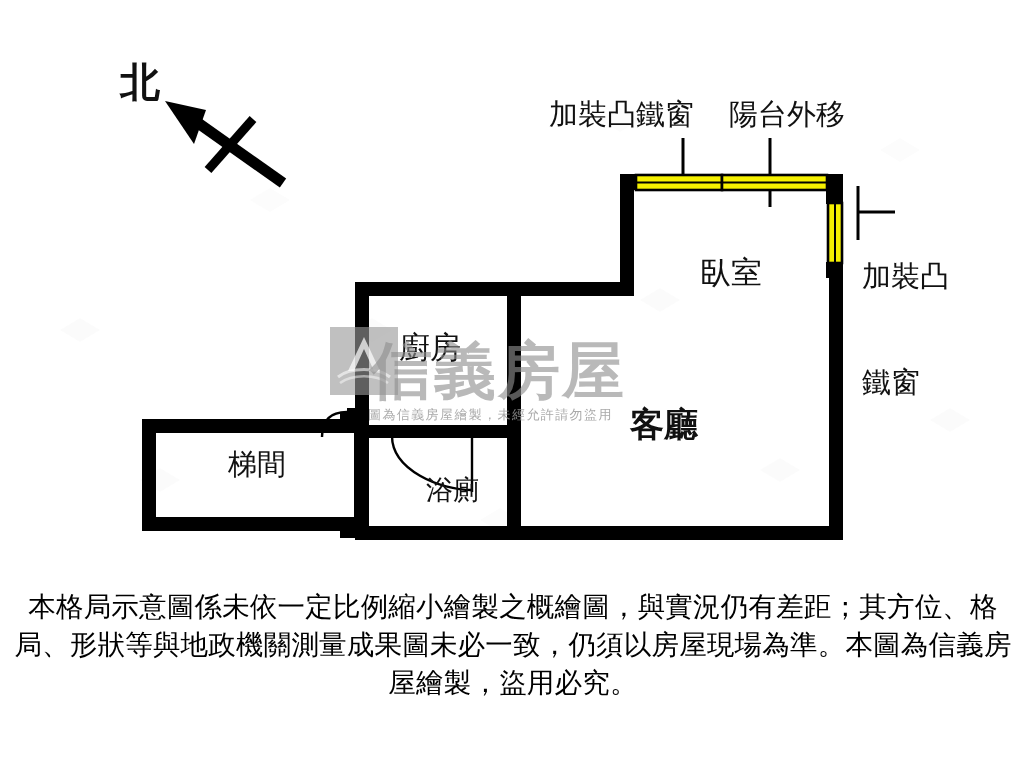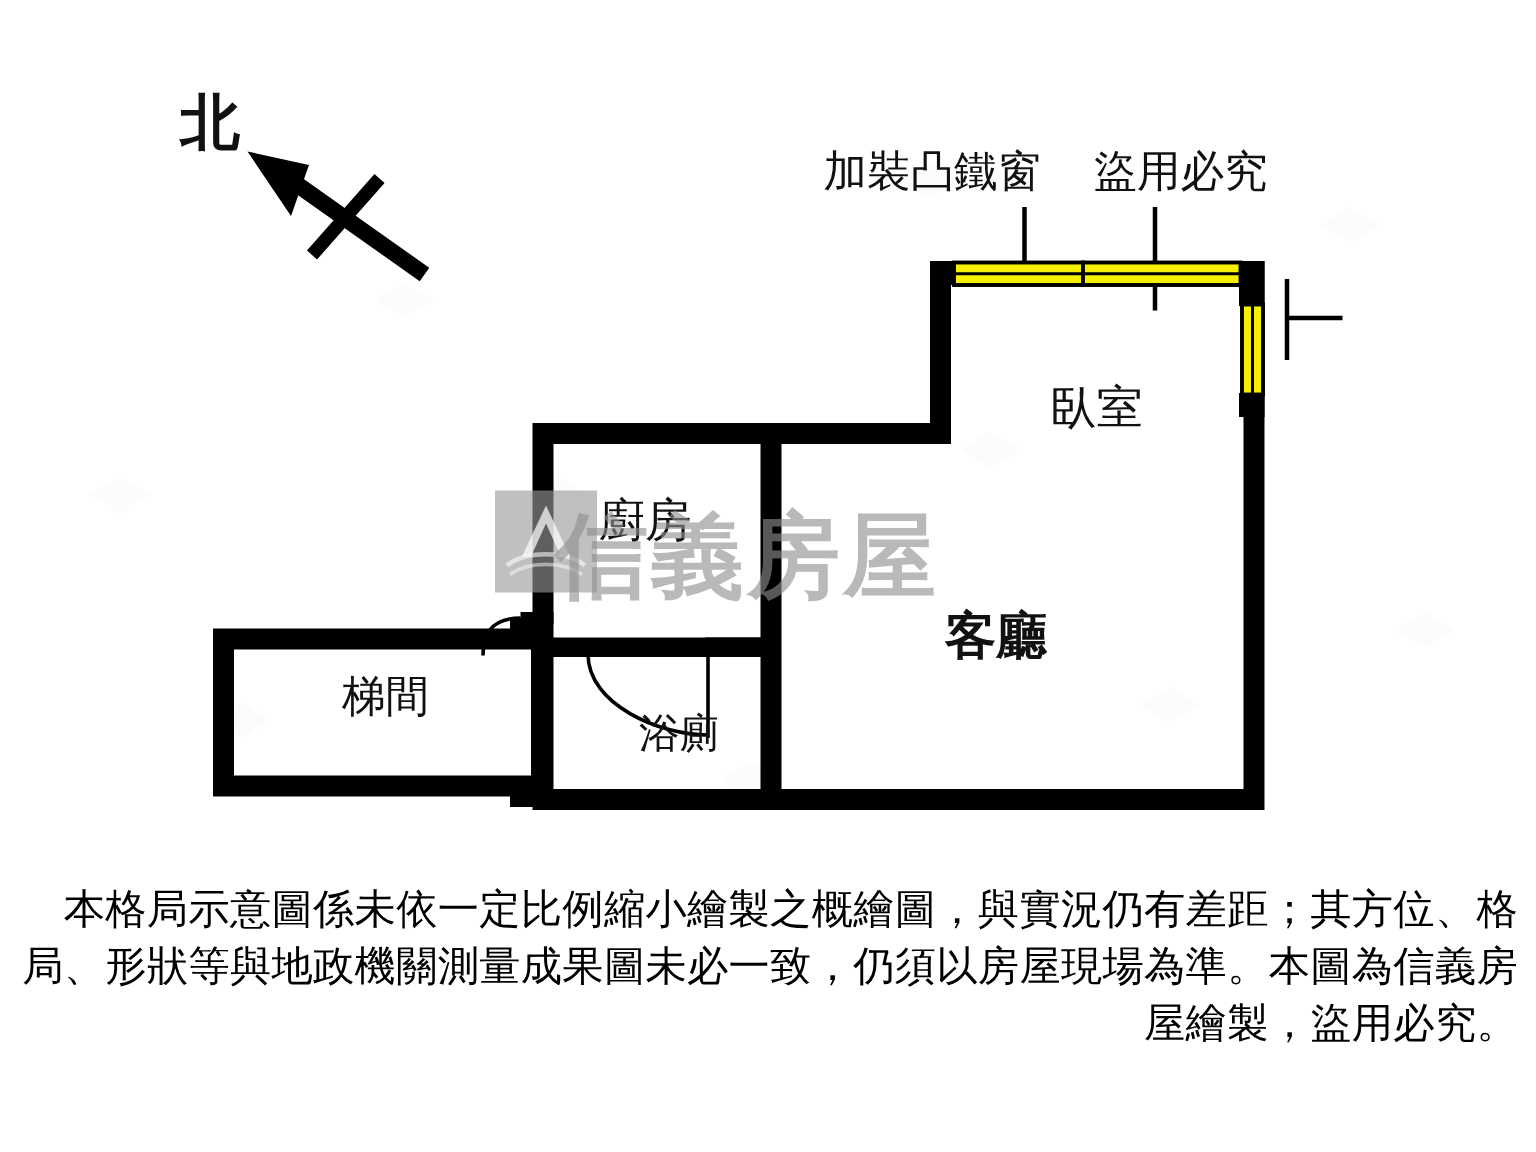--- a/index.html
+++ b/index.html
@@ -91,21 +91,21 @@
     font-size: 27px;
   }
   .disclaimer {
     position: absolute;
     left: 14px;
     top: 588px;
     width: 998px;
     font-size: 27.5px;
     line-height: 1.38;
     letter-spacing: 0.2px;
-    text-align: right;
+    text-align: center;
     color: #000;
   }
   
   #watermark {
     position: absolute;
     left: 330px;
     top: 327px;
     width: 380px;
     height: 110px;
     pointer-events: none;
@@ -270,34 +270,39 @@
         <rect x="510" y="385" width="9" height="9" fill="#000" stroke="none"></rect>
         <rect x="510" y="418" width="9" height="9" fill="#000" stroke="none"></rect>
         <line x1="519" y1="389" x2="519" y2="423" stroke="#000" stroke-width="2.2"></line>
       </g>
     </g>
   </svg>
 
   <div class="txt north-label">北</div>
 
   <div class="txt lbl-top-a">加裝凸鐵窗</div>
-  <div class="txt lbl-top-b">盜用必究</div>
-
+  <div class="txt lbl-top-b">陽台外移</div>
+
+  <div class="txt lbl-right">
+    <div>加裝凸</div>
+    <div>鐵窗</div>
+  </div>
 
   <div class="txt room room-bedroom">臥室</div>
   <div class="txt room room-kitchen">廚房</div>
   <div class="txt room room-living">客廳</div>
   <div class="txt room room-stair">梯間</div>
   <div class="txt room room-bath">浴廁</div>
 
   <div id="watermark">
     <div id="wm-logo"></div>
     <svg id="wm-logo-glyph" viewBox="0 0 68 68">
       <path d="M34 10 L50 44 L44 44 L34 22 L24 44 L18 44 Z" fill="#ffffff" opacity="0.75"></path>
       <path d="M8 50 C 20 40, 48 40, 60 50" stroke="#ffffff" stroke-width="3" fill="none" opacity="0.6"></path>
       <path d="M10 56 C 22 47, 46 47, 58 56" stroke="#ffffff" stroke-width="2.5" fill="none" opacity="0.5"></path>
     </svg>
     <div id="wm-text">信義房屋</div>
+    <div id="wm-sub">圖為信義房屋繪製，未經允許請勿盜用</div>
   </div>
 
   <div class="disclaimer">本格局示意圖係未依一定比例縮小繪製之概繪圖，與實況仍有差距；其方位、格局、形狀等與地政機關測量成果圖未必一致，仍須以房屋現場為準。本圖為信義房屋繪製，盜用必究。</div>
 
 </div>
 
 </body></html>

